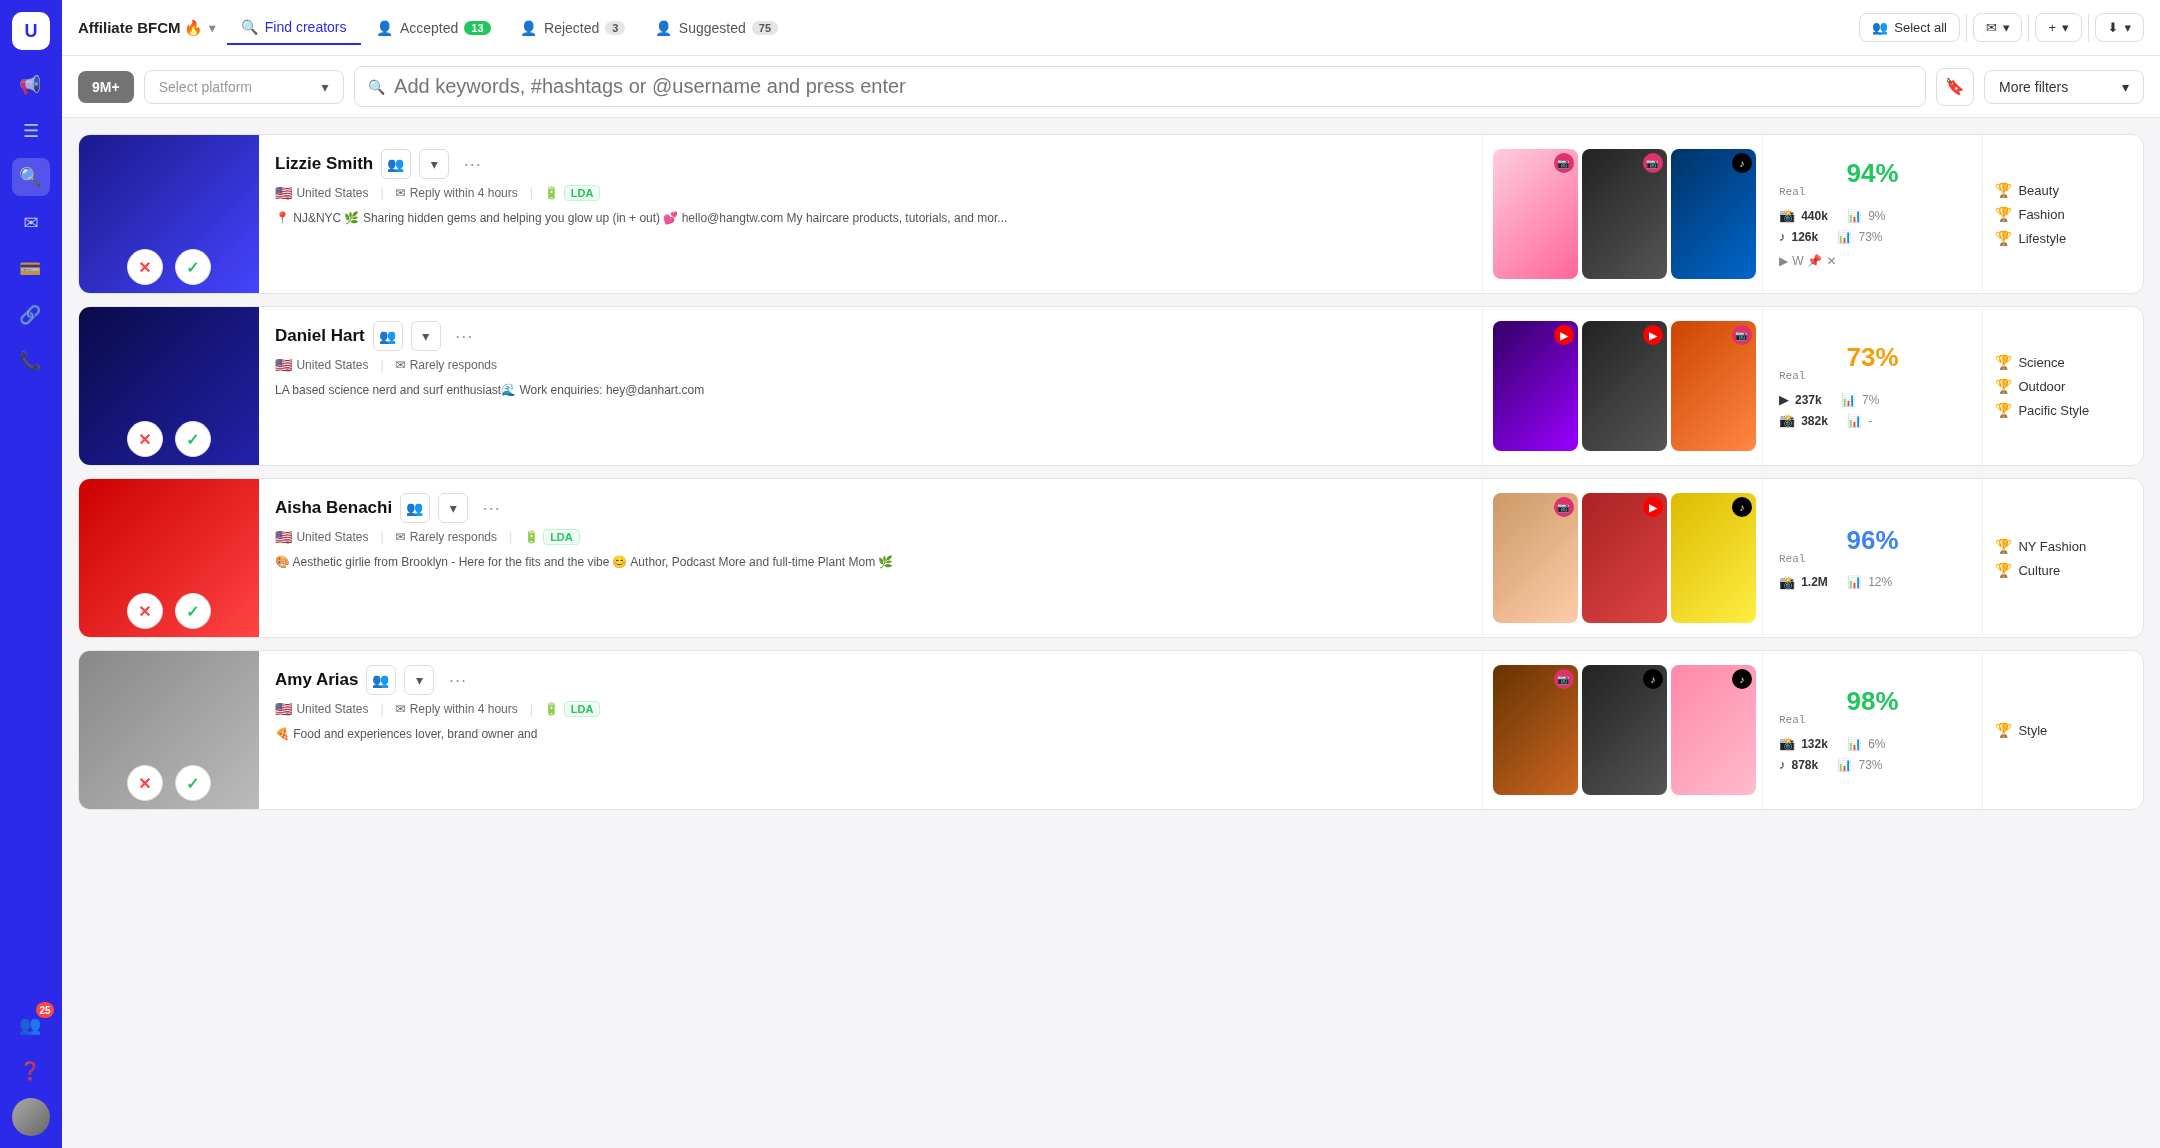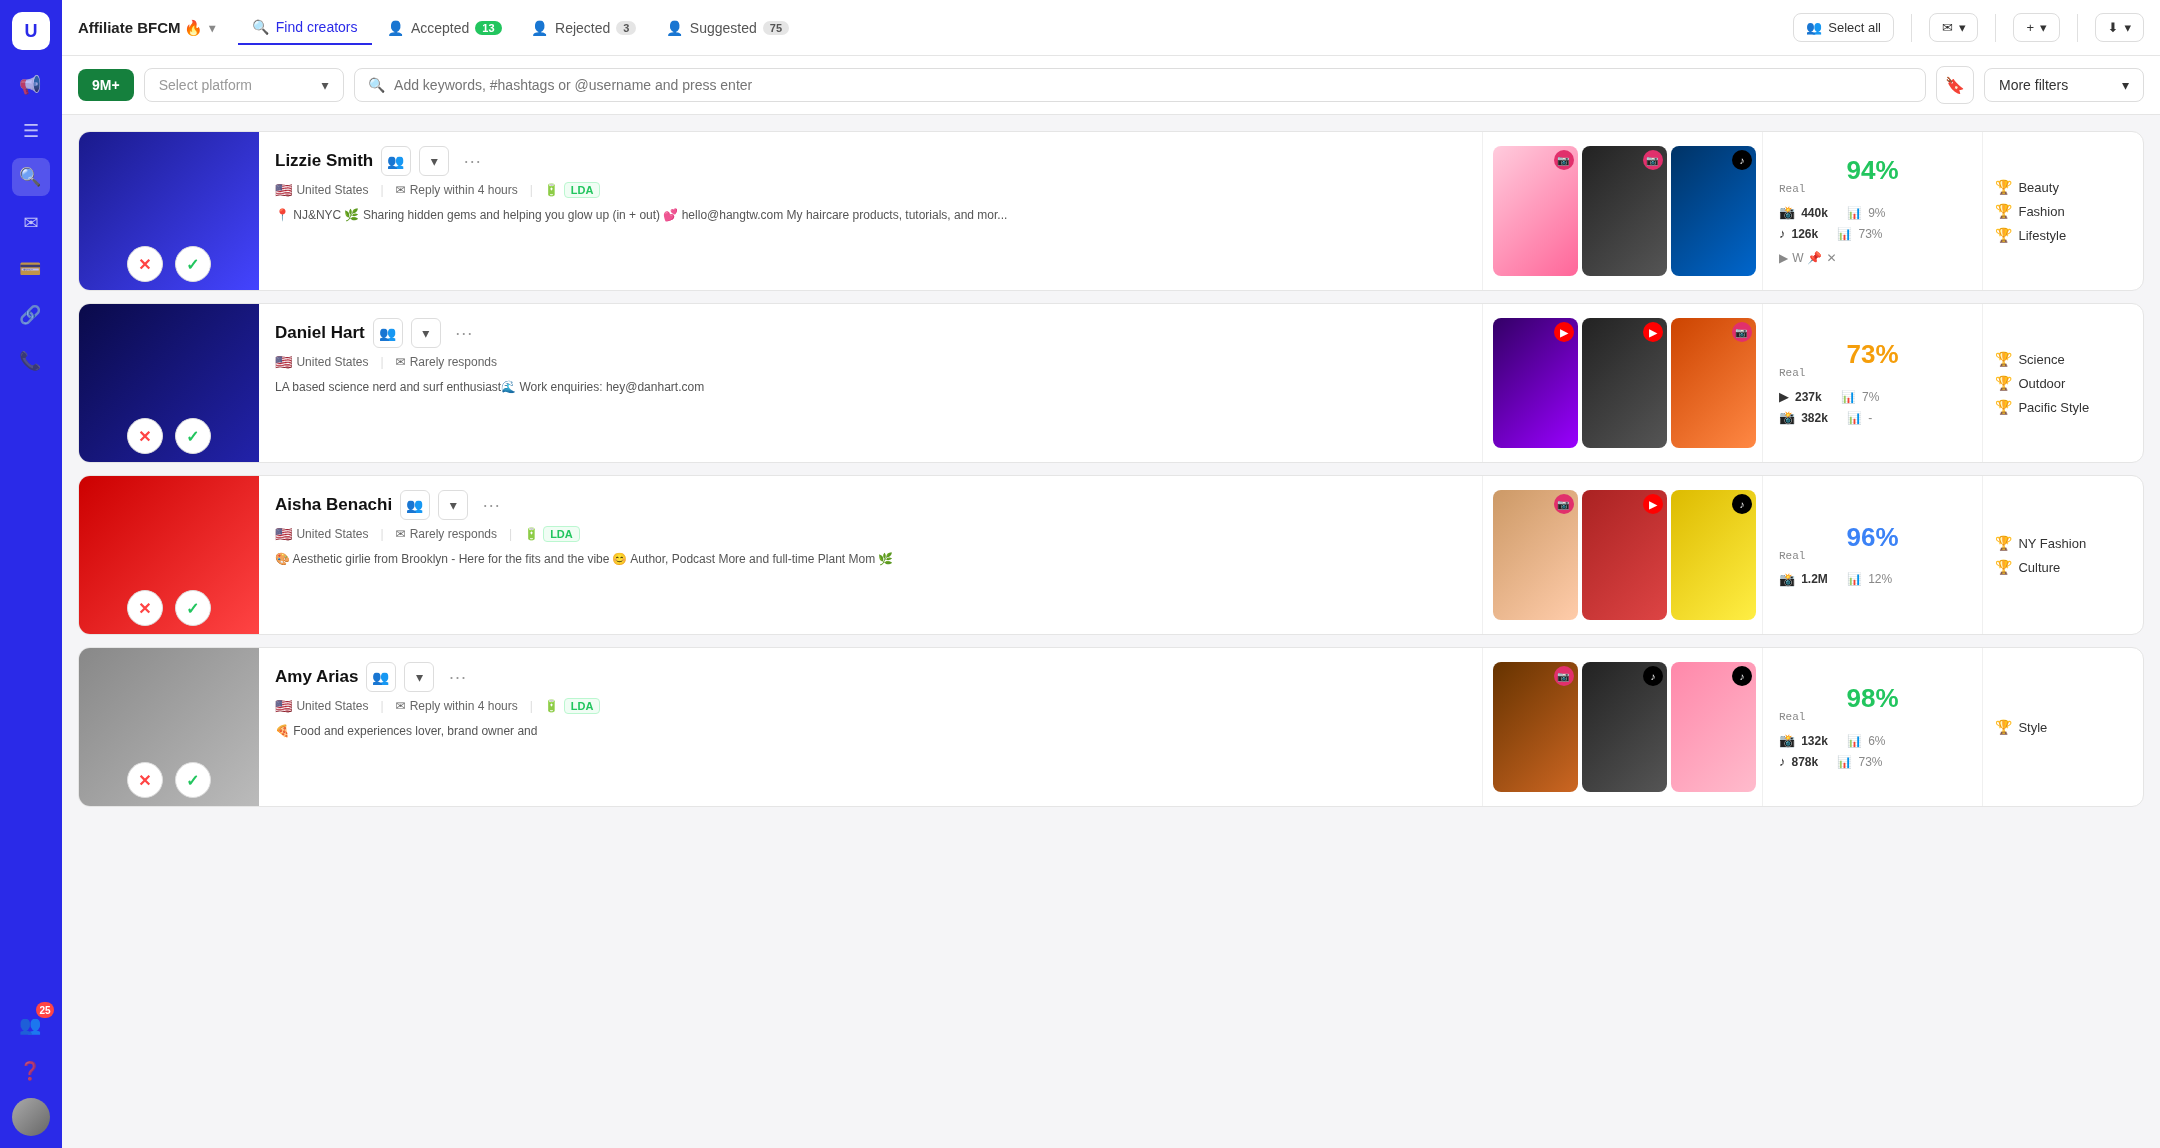--- a/index.html
+++ b/index.html
@@ -77,21 +77,21 @@
     }
 
     
     .topnav {
       background: white;
       border-bottom: 1px solid #e5e5e5;
       display: flex;
       align-items: center;
       padding: 0 16px;
       height: 56px;
-      gap: 15px;
+      gap: 4px;
       flex-shrink: 0;
     }
     .campaign-title {
       font-weight: 700;
       font-size: 15px;
       color: #222;
       display: flex; align-items: center; gap: 6px;
       margin-right: 8px;
     }
     .campaign-chevron { color: #888; font-size: 12px; cursor: pointer; }
@@ -143,21 +143,21 @@
     .filters-bar {
       background: white;
       border-bottom: 1px solid #e5e5e5;
       display: flex;
       align-items: center;
       padding: 10px 16px;
       gap: 10px;
       flex-shrink: 0;
     }
     .count-badge {
-      background: #15803d;
+      background: #737373;
       color: white;
       font-size: 14px;
       font-weight: 700;
       border-radius: 8px;
       padding: 8px 14px;
       white-space: nowrap;
     }
     .filter-select {
       border: 1px solid #ddd;
       border-radius: 8px;
@@ -175,21 +175,21 @@
       border: 1px solid #ddd;
       border-radius: 8px;
       padding: 8px 14px;
       font-size: 14px;
       color: #555;
       display: flex; align-items: center; gap: 8px;
       background: white;
     }
     .search-bar input {
       border: none; outline: none; flex: 1;
-      font-size: 14px; color: #333;
+      font-size: 20px; color: #333;
       background: transparent;
     }
     .bookmark-btn {
       border: 1px solid #ddd;
       border-radius: 8px;
       width: 38px; height: 38px;
       display: flex; align-items: center; justify-content: center;
       cursor: pointer; background: white;
       color: #555;
     }

